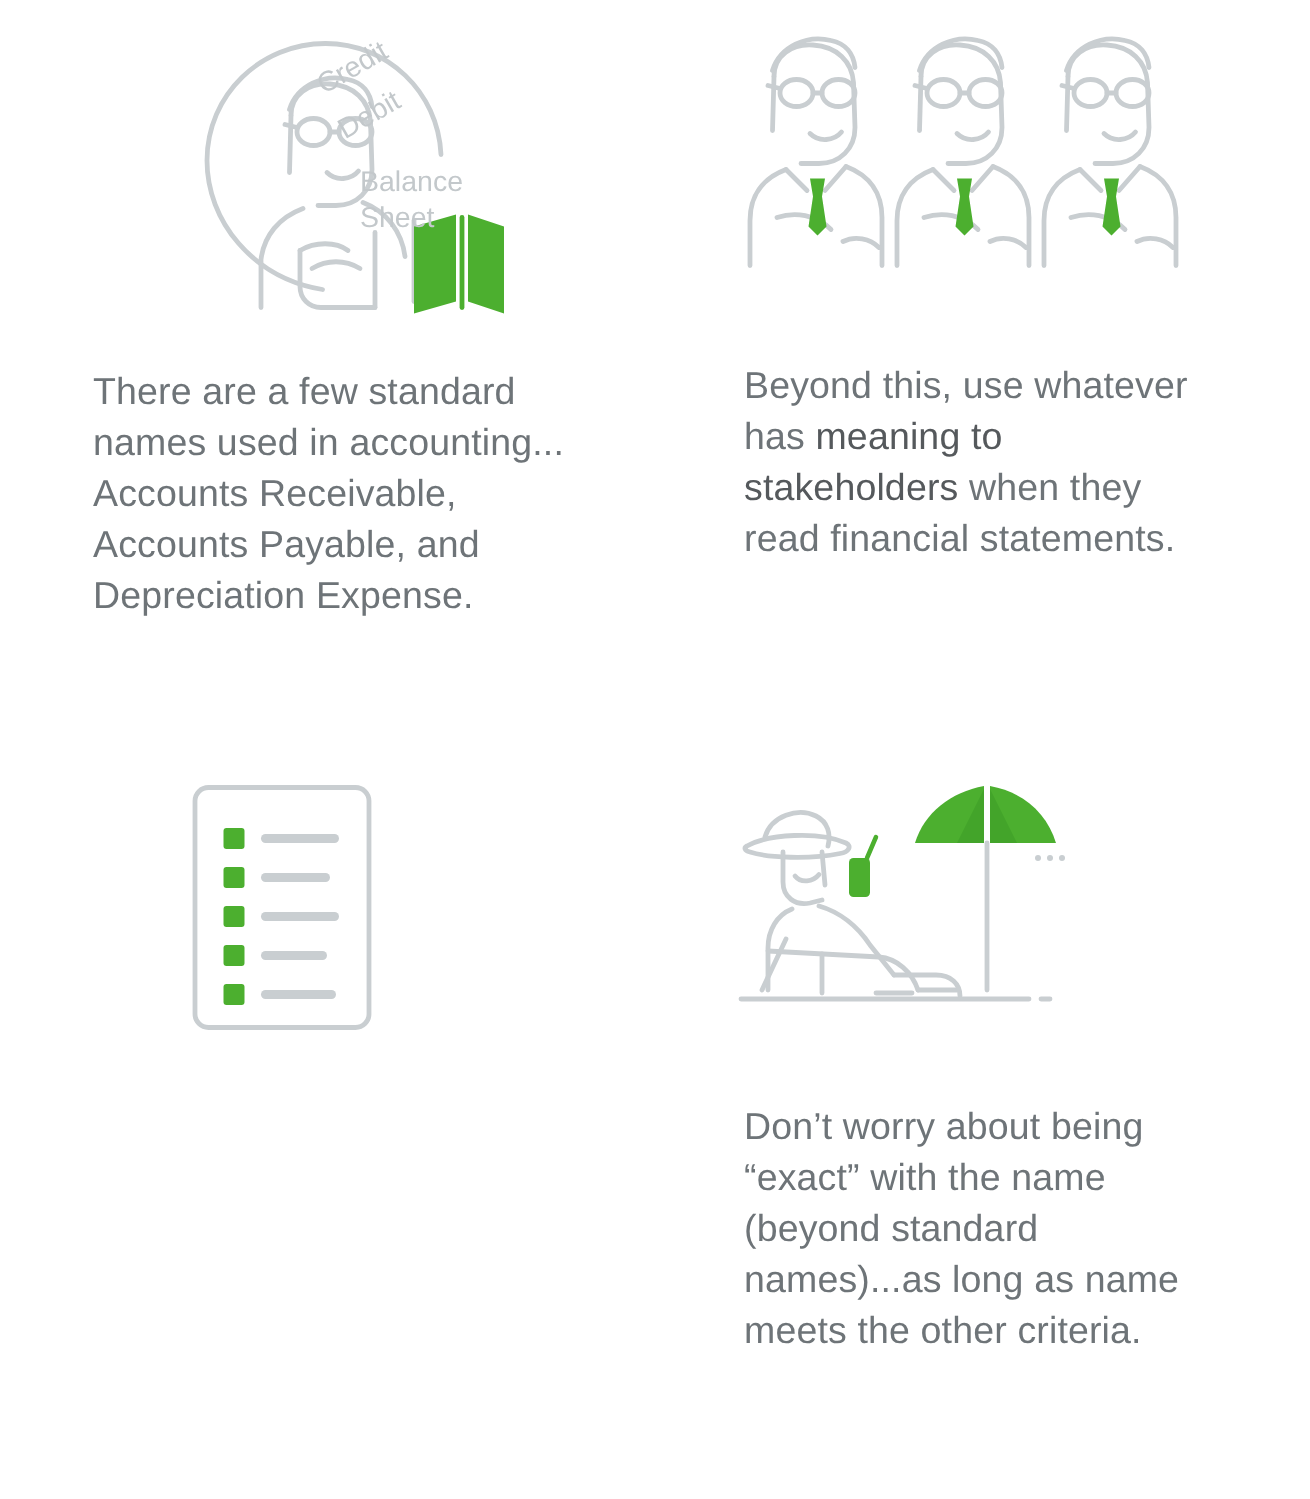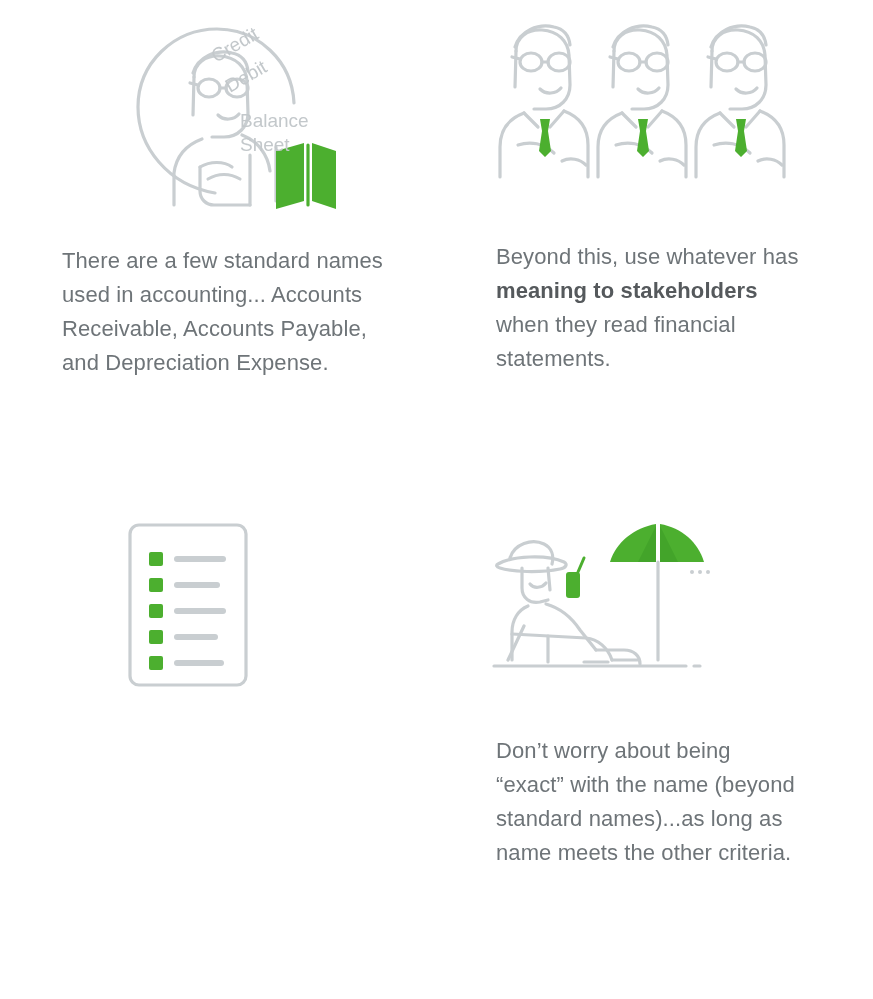--- a/index.html
+++ b/index.html
@@ -31,33 +31,33 @@
     height: 210px;
     display: flex;
     align-items: center;
   }
   .art-1 { justify-content: flex-start; padding-left: 50px; }
   .art-2 { justify-content: flex-start; padding-left: 10px; }
   .art-3 { justify-content: flex-start; padding-left: 85px; }
   .art-4 { justify-content: flex-start; padding-left: 10px; }
 
   .caption {
-    font-size: 22px;
+    font-size: 25px;
     line-height: 34px;
     color: #6e7478;
     letter-spacing: 0.1px;
   }
   .caption-1 { padding-left: 22px; padding-top: 24px; width: 330px; }
   .caption-2 { padding-left: 18px; padding-top: 20px; width: 320px; }
   .caption-3 { padding-left: 32px; padding-top: 24px; width: 300px; }
   .caption-4 { padding-left: 18px; padding-top: 24px; width: 300px; }
 
   .caption b {
     color: #55595c;
-    font-weight: bold;
+    font-weight: normal;
   }
   .sketch-label {
     font-size: 19px;
     fill: #c3c8cb;
     font-family: "Liberation Sans", sans-serif;
   }
 </style>
 </head>
 <body>
 

